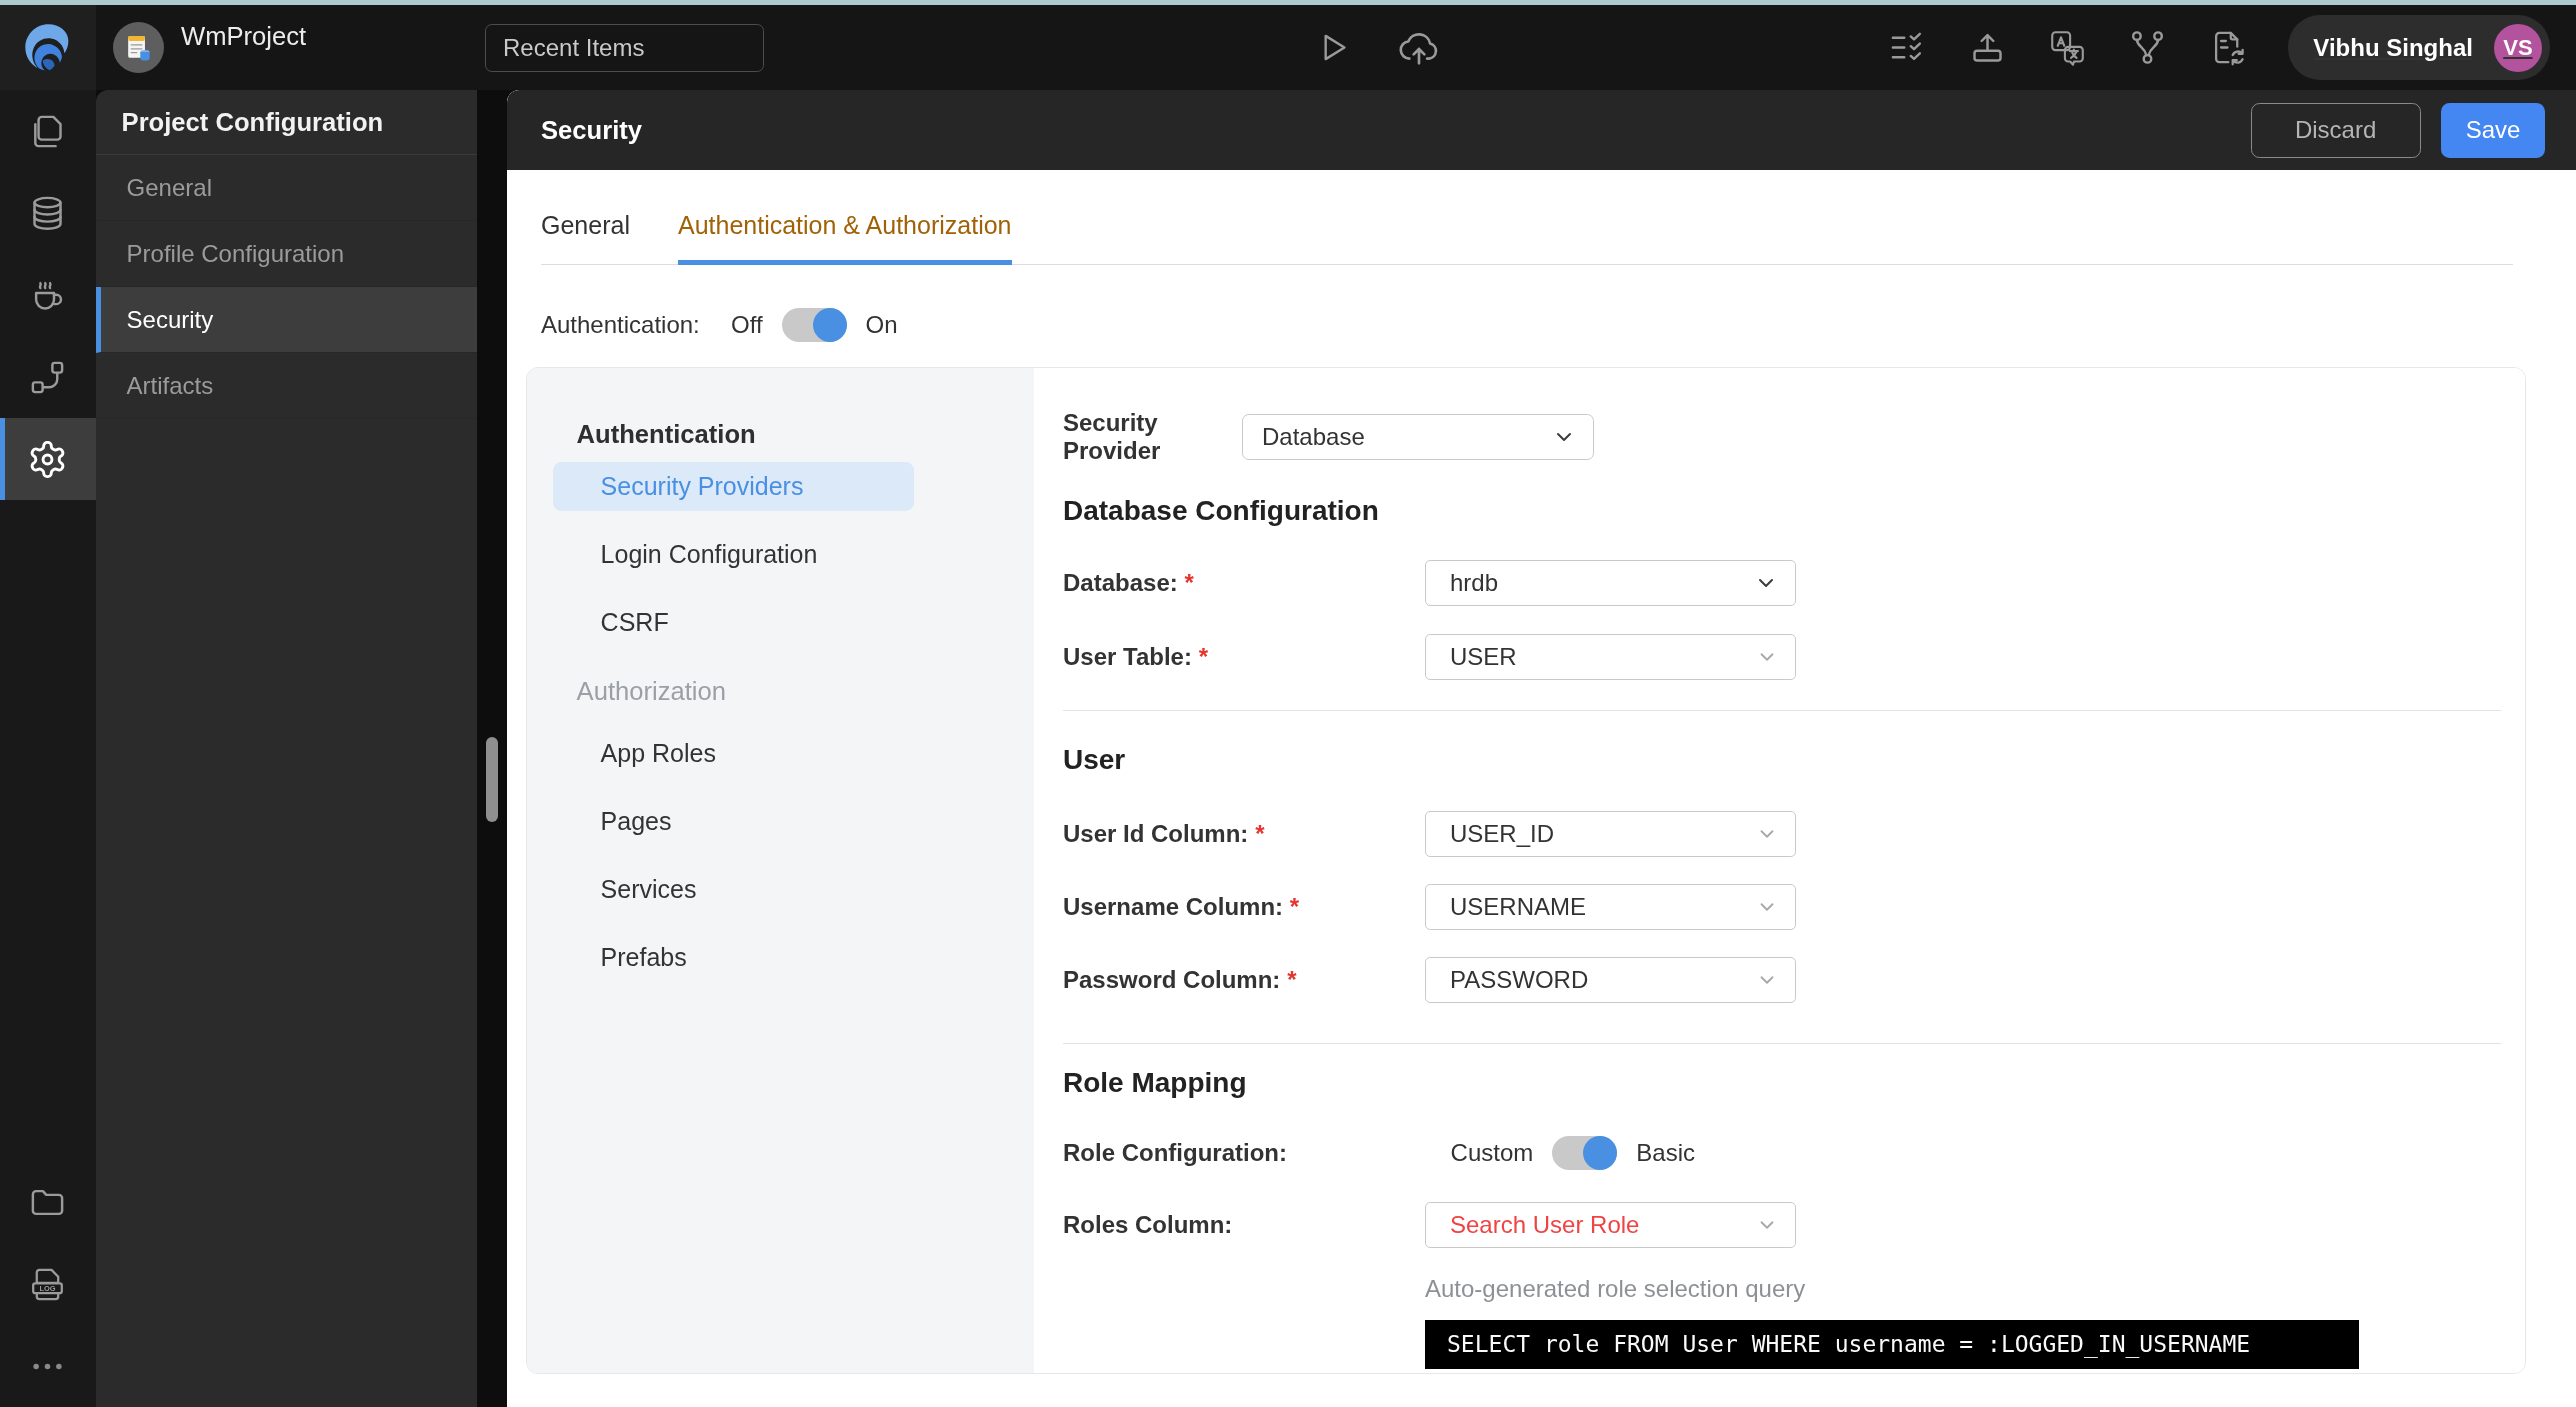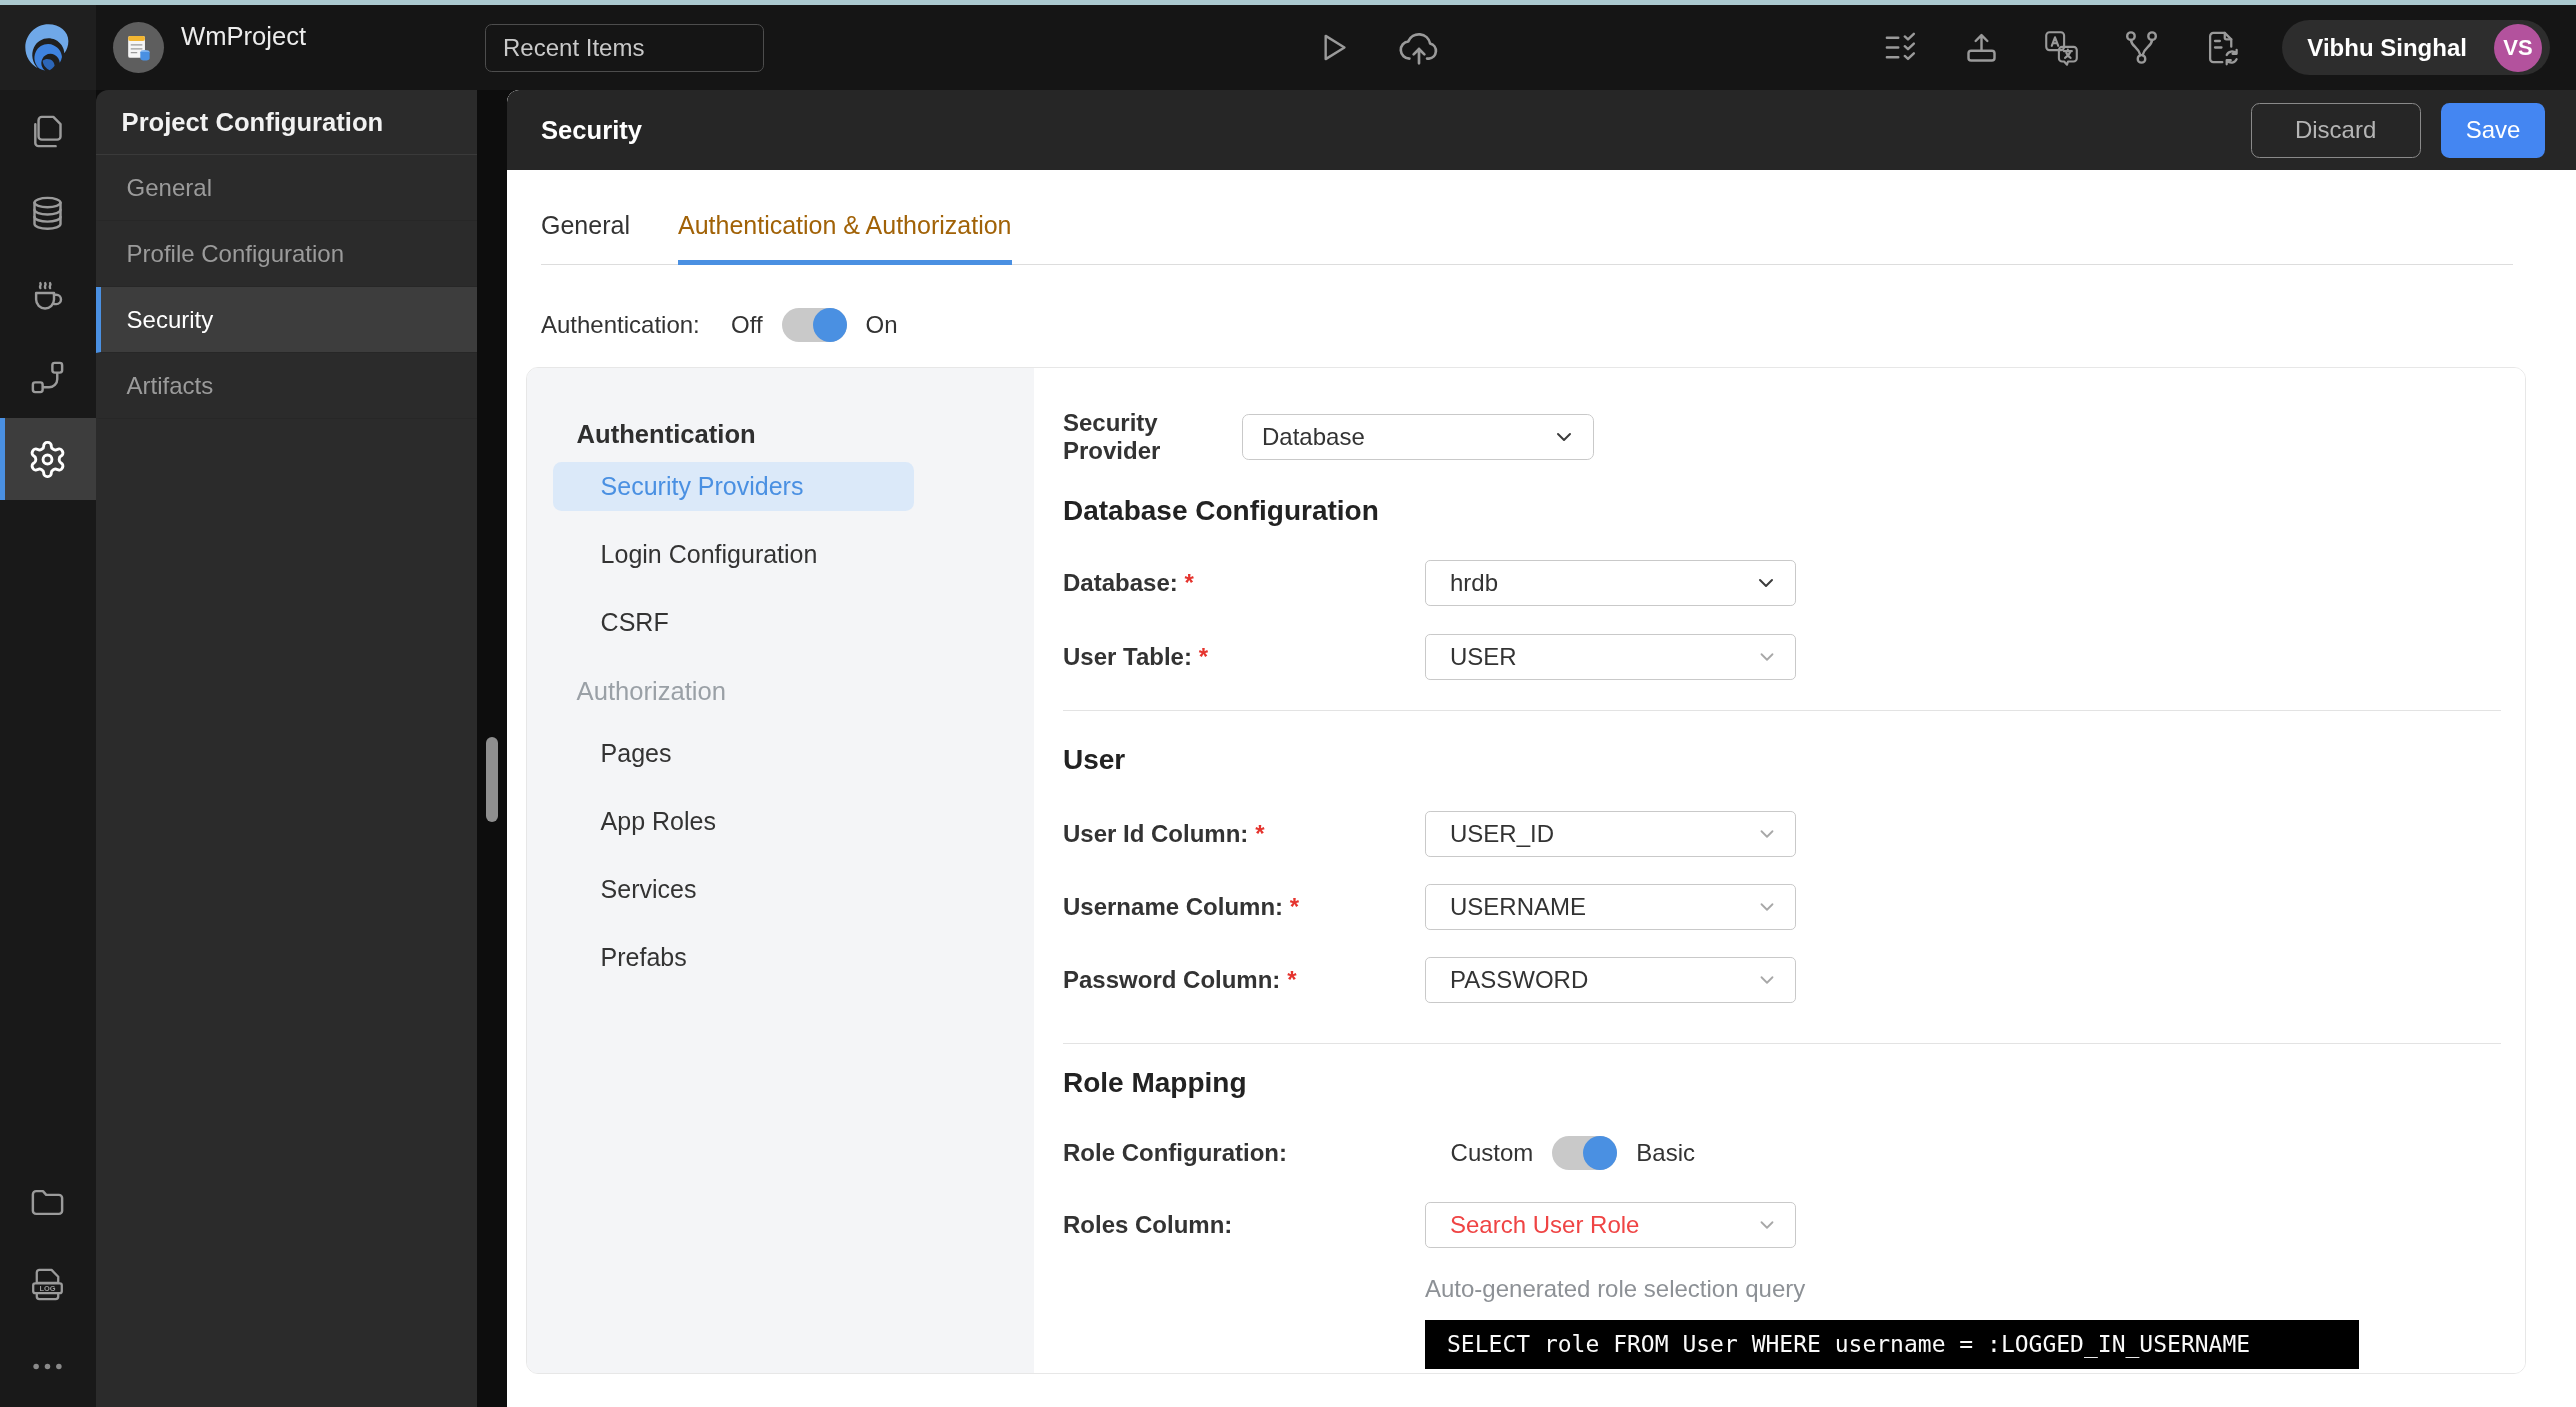--- a/index.html
+++ b/index.html
@@ -17,21 +17,21 @@
   .logo-box { width:96px; height:100%; background:#1f1f1f; display:flex; align-items:center; justify-content:center; flex:0 0 auto; }
   .project { display:flex; gap:17px; margin-left:17px; }
   .project-avatar { width:51px; height:51px; border-radius:50%; background:#5e5e5e; display:flex; align-items:center; justify-content:center; }
   .project-name { color:#ececec; font-size:25.6px; font-weight:500; }
   .recent-box { position:absolute; left:485px; top:19px; width:279px; height:48px;
     border:1.7px solid #4d4d4d; border-radius:6.8px; display:flex; align-items:center;
     padding-left:17px; color:#c9c9c9; font-size:24px; cursor:pointer; }
   .run-zone { position:absolute; left:1312px; top:0; height:100%; display:flex; align-items:center; gap:43px; }
   .right-zone { margin-left:auto; display:flex; align-items:center; gap:41px; padding-right:25.6px; }
   .tb-icon { cursor:pointer; }
-  .user-pill { height:55px; background:#2d2d2d; border-radius:32px; display:flex; align-items:center; gap:27px; padding:0 8.5px 0 25.6px; cursor:pointer; }
+  .user-pill { height:65px; background:#2d2d2d; border-radius:32px; display:flex; align-items:center; gap:21px; padding:0 8.5px 0 25.6px; cursor:pointer;text-decoration:underline; }
   .user-name { color:#fff; font-size:24px; font-weight:700; }
   .avatar { width:48px; height:48px; border-radius:50%; background:#b3529d; color:#fff; font-size:22px; font-weight:700; display:flex; align-items:center; justify-content:center; }
 
   
   .app { display:flex; height:1317px; background:#0d0d0d; }
 
   .rail { width:96px; background:#191919; display:flex; flex-direction:column; flex:0 0 auto; }
   .rail-btn { height:82px; display:flex; align-items:center; justify-content:center; cursor:pointer; border-left:5.1px solid transparent; padding-right:5.1px; }
   .rail-btn.active { background:#3d3d3d; border-left-color:#4a90e2; }
   .rail-spacer { flex:1; }
@@ -287,22 +287,22 @@
       </div>
 
       <div class="card">
 
         <div class="panel-nav">
           <div class="pn-title">Authentication</div>
           <div class="pn-item active">Security Providers</div>
           <div class="pn-item">Login Configuration</div>
           <div class="pn-item">CSRF</div>
           <div class="pn-title muted">Authorization</div>
+          <div class="pn-item">App Roles</div>
           <div class="pn-item">Pages</div>
-          <div class="pn-item">App Roles</div>
           <div class="pn-item">Services</div>
           <div class="pn-item">Prefabs</div>
         </div>
 
         <div class="form">
 
           <div class="frow">
             <span class="flabel flabel-sp">Security Provider</span>
             <div class="select sel-sp">
               <span>Database</span>

